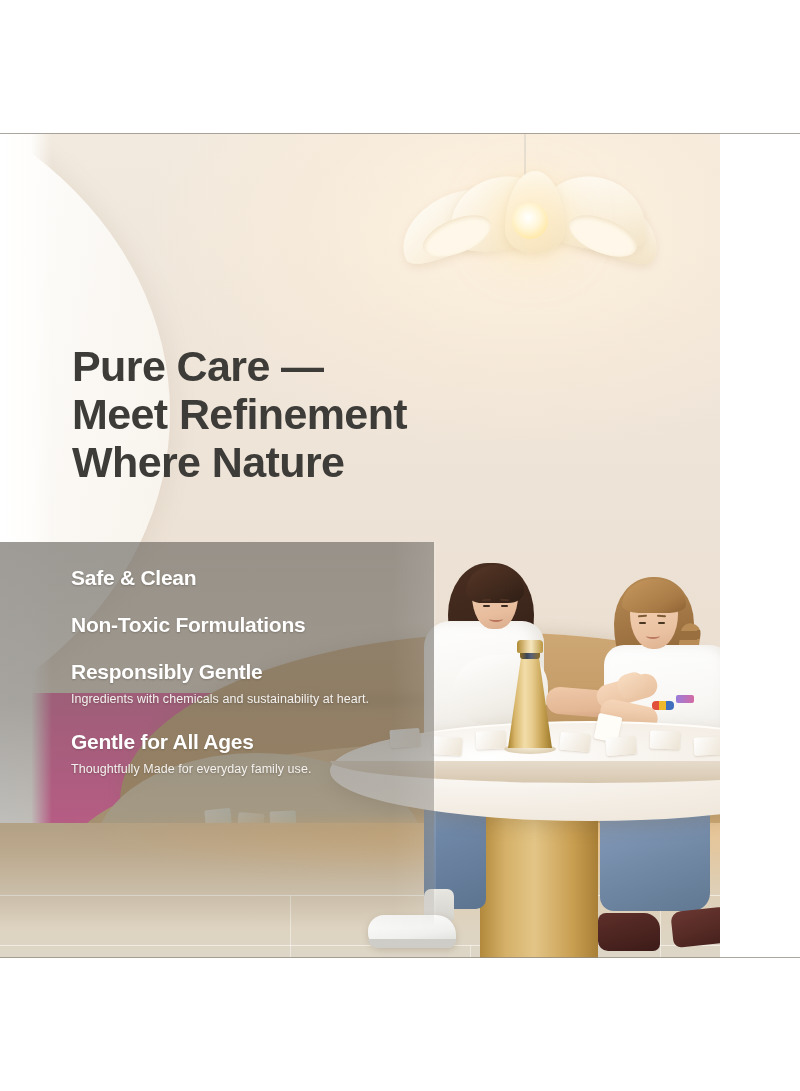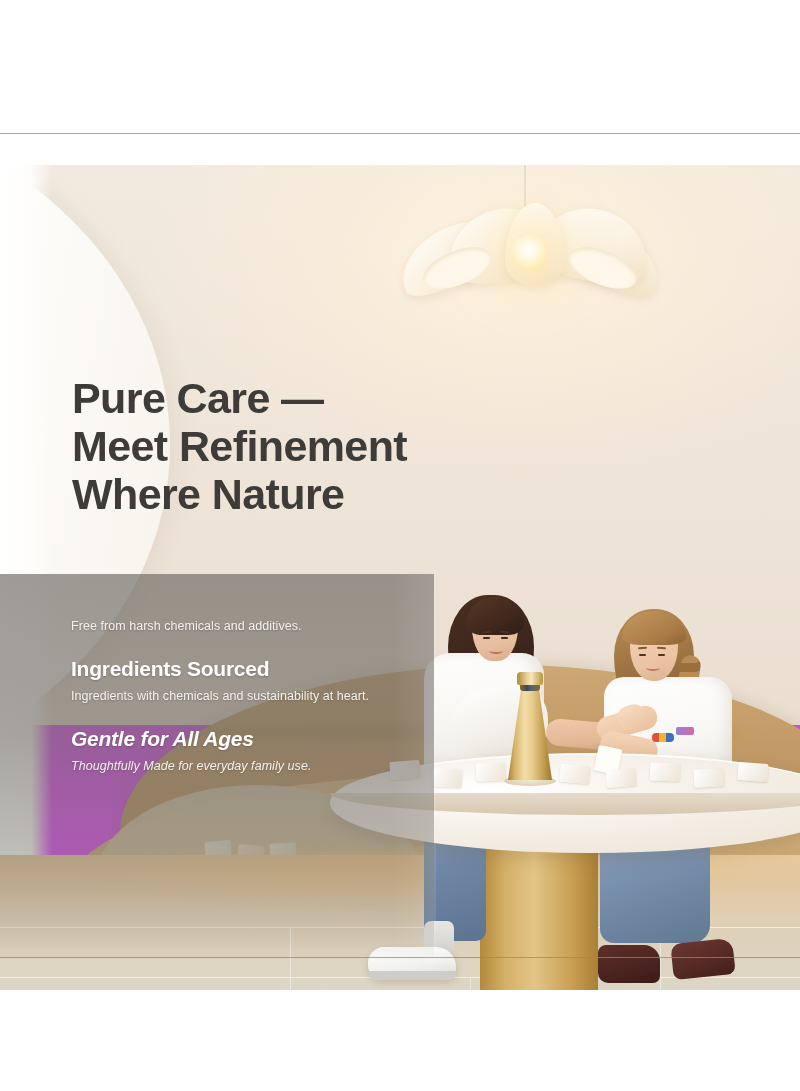--- a/index.html
+++ b/index.html
@@ -15,24 +15,23 @@
   .canvas {
     position:relative;
     width:800px; height:1091px;
     background:#ffffff;
   }
 
   
   .photo {
     position:absolute;
     left:0; top:133px;
-    width:800px; height:825px;
+    width:720px; height:825px;
     overflow:hidden;
-    background:#d946ef;
-    margin-top:32px;
+    background:#ec4899;
   }
 
   
   .plate-edge-top {
     position:absolute; left:0; top:133px; width:800px; height:1px;
     background:#8d8880; opacity:.75;
   }
   .plate-edge-bottom {
     position:absolute; left:0; top:957px; width:800px; height:1px;
     background:#8d8880; opacity:.75;
@@ -398,21 +397,21 @@
     font-size:43px; line-height:48px; font-weight:700;
     letter-spacing:-.6px;
     color:#3d3c39;
   }
   .headline div { white-space:nowrap; }
 
   .features {
     position:absolute; left:71px; top:432px; width:330px;
   }
   .feature { margin-bottom:21px; }
-  .feature:last-child { margin-bottom:0;font-style:italic; }
+  .feature:last-child { margin-bottom:0; }
   .feature-title {
     font-size:21px; line-height:26px; font-weight:700;
     color:#ffffff; letter-spacing:-.25px;
     text-shadow:0 1px 2px rgba(60,52,44,.30);
   }
   .feature-desc {
     margin-top:6px;
     font-size:12.5px; line-height:17px; font-weight:400;
     color:#f4f2ef; letter-spacing:.05px;
     text-shadow:0 1px 2px rgba(60,52,44,.32);
@@ -531,26 +530,27 @@
     <div class="feature-scrim-fade"></div>
 
     <div class="headline">
       <div>Pure Care —</div>
       <div>Meet Refinement</div>
       <div>Where Nature</div>
     </div>
 
     <div class="features">
       <div class="feature">
+        <div class="feature-title">Safe &amp; Clean</div>
       </div>
       <div class="feature">
-        <div class="feature-desc">Free from harsh chemicals and additives.</div>
+        <div class="feature-title">Non-Toxic Formulations</div>
       </div>
       <div class="feature">
-        <div class="feature-title">Ingredients Sourced</div>
+        <div class="feature-title">Responsibly Gentle</div>
         <div class="feature-desc">Ingredients with chemicals and sustainability at heart.</div>
       </div>
       <div class="feature">
         <div class="feature-title">Gentle for All Ages</div>
         <div class="feature-desc">Thoughtfully Made for everyday family use.</div>
       </div>
     </div>
 
     <div class="tagline">
       <div>Luxury care that’s as kind to</div>

